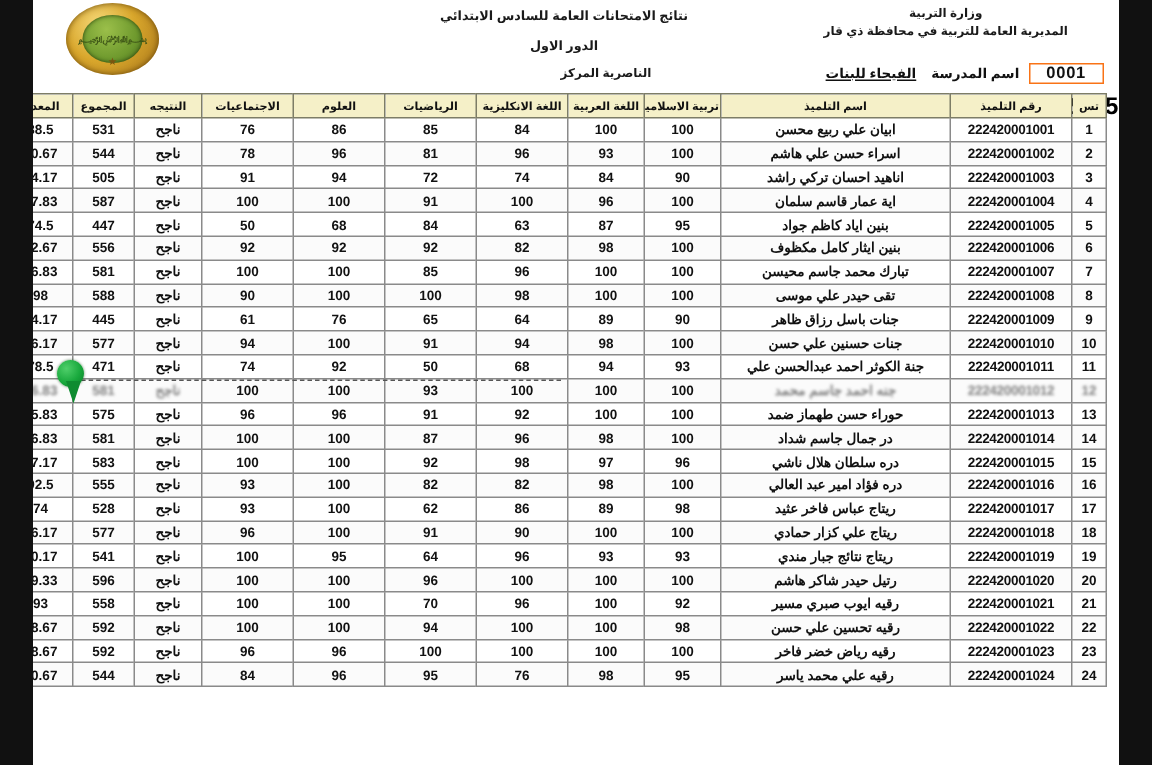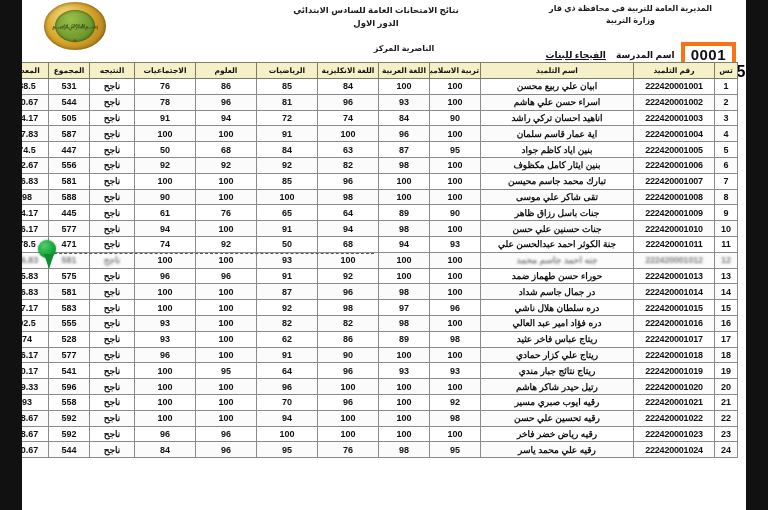--- a/index.html
+++ b/index.html
@@ -39,39 +39,39 @@
     width:215px;
   }
   .hdr-right div{white-space:nowrap;}
   .school-line{
     position:absolute;right:10px;top:42px;
     display:flex;align-items:center;gap:6px;
     font-size:9px;font-weight:bold;color:#111;
     direction:rtl;
   }
   .school-code{
-    border:4px solid #f97316;
-    padding:0px 6px;
-    font-size:15px;font-weight:bold;
+    border:1px solid #f97316;
+    padding:0px 11px;
+    font-size:11px;font-weight:bold;
     font-family:"Liberation Sans",sans-serif;
     background:#fff;letter-spacing:.5px;
   }
   .school-name{margin-right:4px;text-decoration:underline;}
   .hdr-center{
     position:absolute;left:0;right:0;top:5px;
     text-align:center;
     padding-left:44px;
   }
   .hdr-center .l1{
     font-size:8.5px;font-weight:bold;color:#1a1a1a;
     margin-right:60px;
   }
   .hdr-center .l2{
     font-size:8.5px;font-weight:bold;color:#1a1a1a;
-    margin-top:3px;margin-right:60px;
+    margin-top:9px;margin-right:60px;
   }
   .hdr-year{
     position:absolute;left:0;right:0;top:30px;
     text-align:right;
     font-size:16px;font-weight:bold;color:#000;
     letter-spacing:.5px;
     direction:ltr;
     margin-top:33px;
   }
   .hdr-center-sub{
@@ -210,22 +210,22 @@
     <div class="header">
 
       <div class="emblem">
         <div class="oval-out"></div>
         <div class="oval-in"></div>
         <div class="script">﷽</div>
         <div class="star">★</div>
       </div>
 
       <div class="hdr-right">
+        <div>وزارة التربية</div>
         <div>المديرية العامة للتربية في محافظة ذي قار</div>
-        <div>وزارة التربية</div>
       </div>
 
       <div class="hdr-center">
         <div class="l1">نتائج الامتحانات العامة للسادس الابتدائي</div>
         <div class="l2">الدور الاول</div>
       </div>
 
       <div class="hdr-year">2024-2025</div>
 
       <div class="hdr-center-sub">الناصرية المركز</div>
@@ -350,21 +350,21 @@
               <td class="c-num">85</td>
               <td class="c-num">100</td>
               <td class="c-num">100</td>
               <td class="c-res">ناجح</td>
               <td class="c-tot">581</td>
               <td class="c-avg">96.83</td>
             </tr>
             <tr>
               <td class="c-seq">8</td>
               <td class="c-id">222420001008</td>
-              <td class="c-name">تقى شاكر علي موسى</td>
+              <td class="c-name">تقى حيدر علي موسى</td>
               <td class="c-num">100</td>
               <td class="c-num">100</td>
               <td class="c-num">98</td>
               <td class="c-num">100</td>
               <td class="c-num">100</td>
               <td class="c-num">90</td>
               <td class="c-res">ناجح</td>
               <td class="c-tot">588</td>
               <td class="c-avg">98</td>
             </tr>

